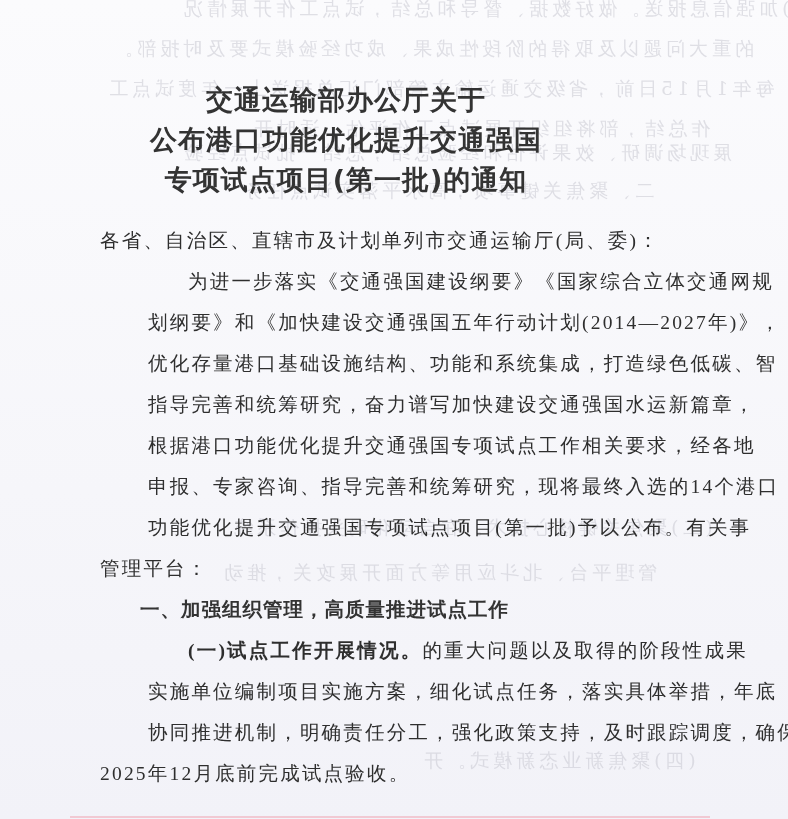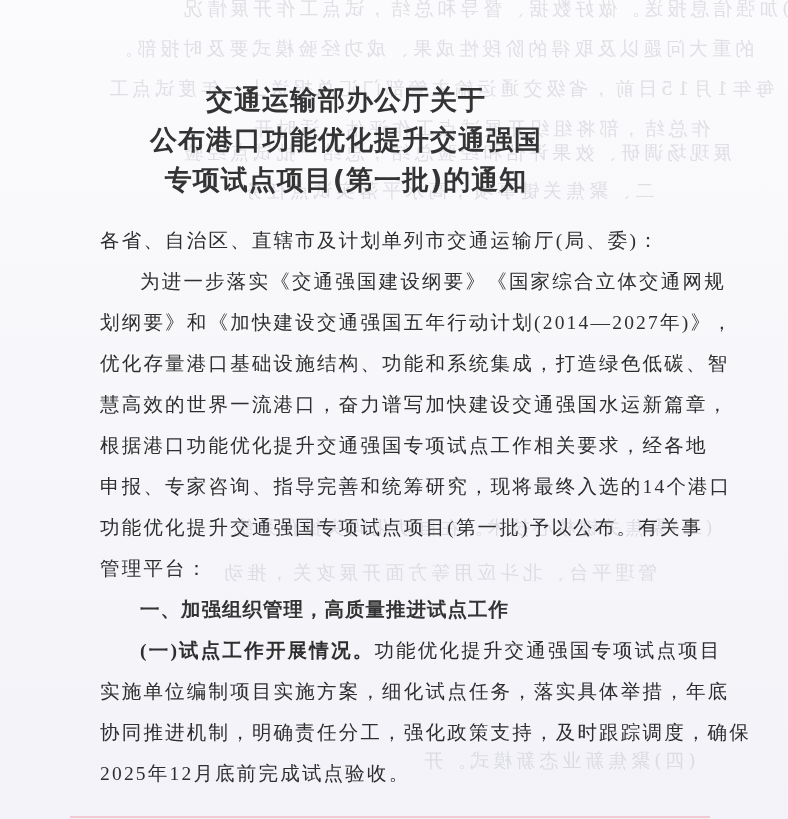--- a/index.html
+++ b/index.html
@@ -74,20 +74,21 @@
       letter-spacing: 2.2px;
     }
     .line {
       height: 41px;
       display: block;
       font-family: Liberation Serif, serif;
     }
     .justify {
       text-align: justify;
       text-align-last: justify;
+      margin-left: 48px;
     }
     .indent { padding-left: 40px; }
     .heading1 {
       font-family: Liberation Sans, sans-serif;
       font-weight: bold;
       letter-spacing: 1px;
       color: #333;
       padding-left: 40px;
     }
     .lead-bold {
@@ -115,31 +116,31 @@
   <div class="title t2">公布港口功能优化提升交通强国</div>
   <div class="title t3">专项试点项目(第一批)的通知</div>
 
   <div class="body-text" style="top:220px;">
     <span class="line">各省、自治区、直辖市及计划单列市交通运输厅(局、委)：</span>
 
     <div>
       <span class="line justify indent">为进一步落实《交通强国建设纲要》《国家综合立体交通网规</span>
       <span class="line justify">划纲要》和《加快建设交通强国五年行动计划(2014—2027年)》，</span>
       <span class="line justify">优化存量港口基础设施结构、功能和系统集成，打造绿色低碳、智</span>
-      <span class="line justify">慧高效的世界一流港口，奋力谱写加快建设交通强国水运新篇章，</span>
+      <span class="line justify">指导完善和统筹研究，奋力谱写加快建设交通强国水运新篇章，</span>
       <span class="line justify">根据港口功能优化提升交通强国专项试点工作相关要求，经各地</span>
       <span class="line justify">申报、专家咨询、指导完善和统筹研究，现将最终入选的14个港口</span>
       <span class="line justify">功能优化提升交通强国专项试点项目(第一批)予以公布。有关事</span>
       <span class="line">管理平台：</span>
     </div>
 
     <span class="line heading1">一、加强组织管理，高质量推进试点工作</span>
 
     <div>
-      <span class="line justify indent"><b class="lead-bold">(一)试点工作开展情况。</b><span>功能优化提升交通强国专项试点项目</span></span>
+      <span class="line justify indent"><b class="lead-bold">(一)试点工作开展情况。</b><span>的重大问题以及取得的阶段性成果</span></span>
       <span class="line justify">实施单位编制项目实施方案，细化试点任务，落实具体举措，年底</span>
       <span class="line justify">协同推进机制，明确责任分工，强化政策支持，及时跟踪调度，确保</span>
       <span class="line">2025年12月底前完成试点验收。</span>
     </div>
   </div>
 
   <div class="bottom-rule"></div>
 </div>
 
 </body></html>

